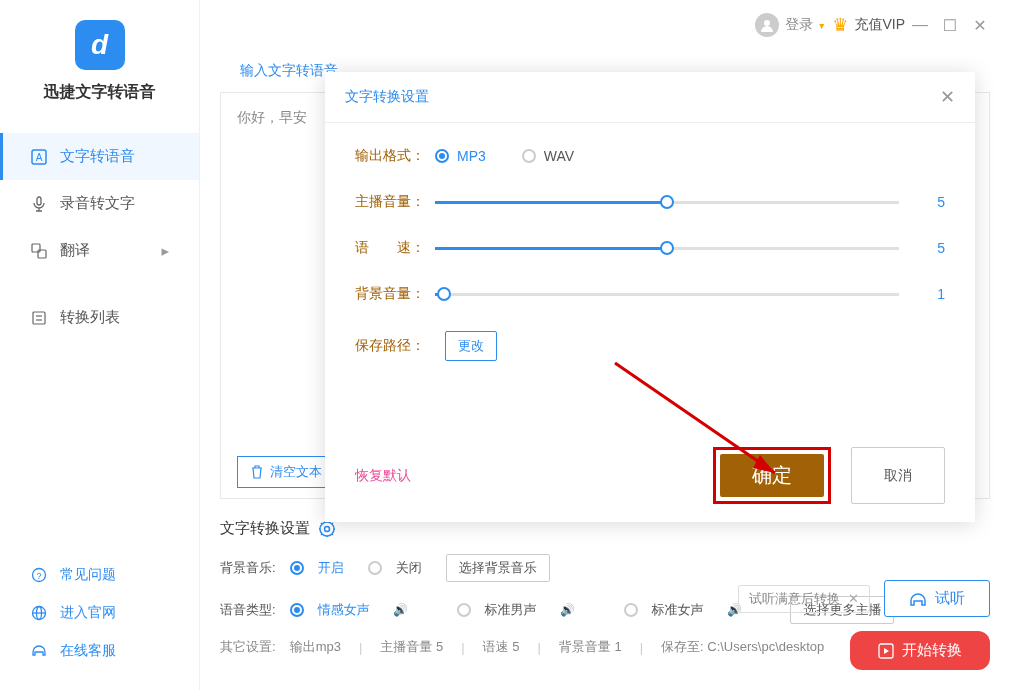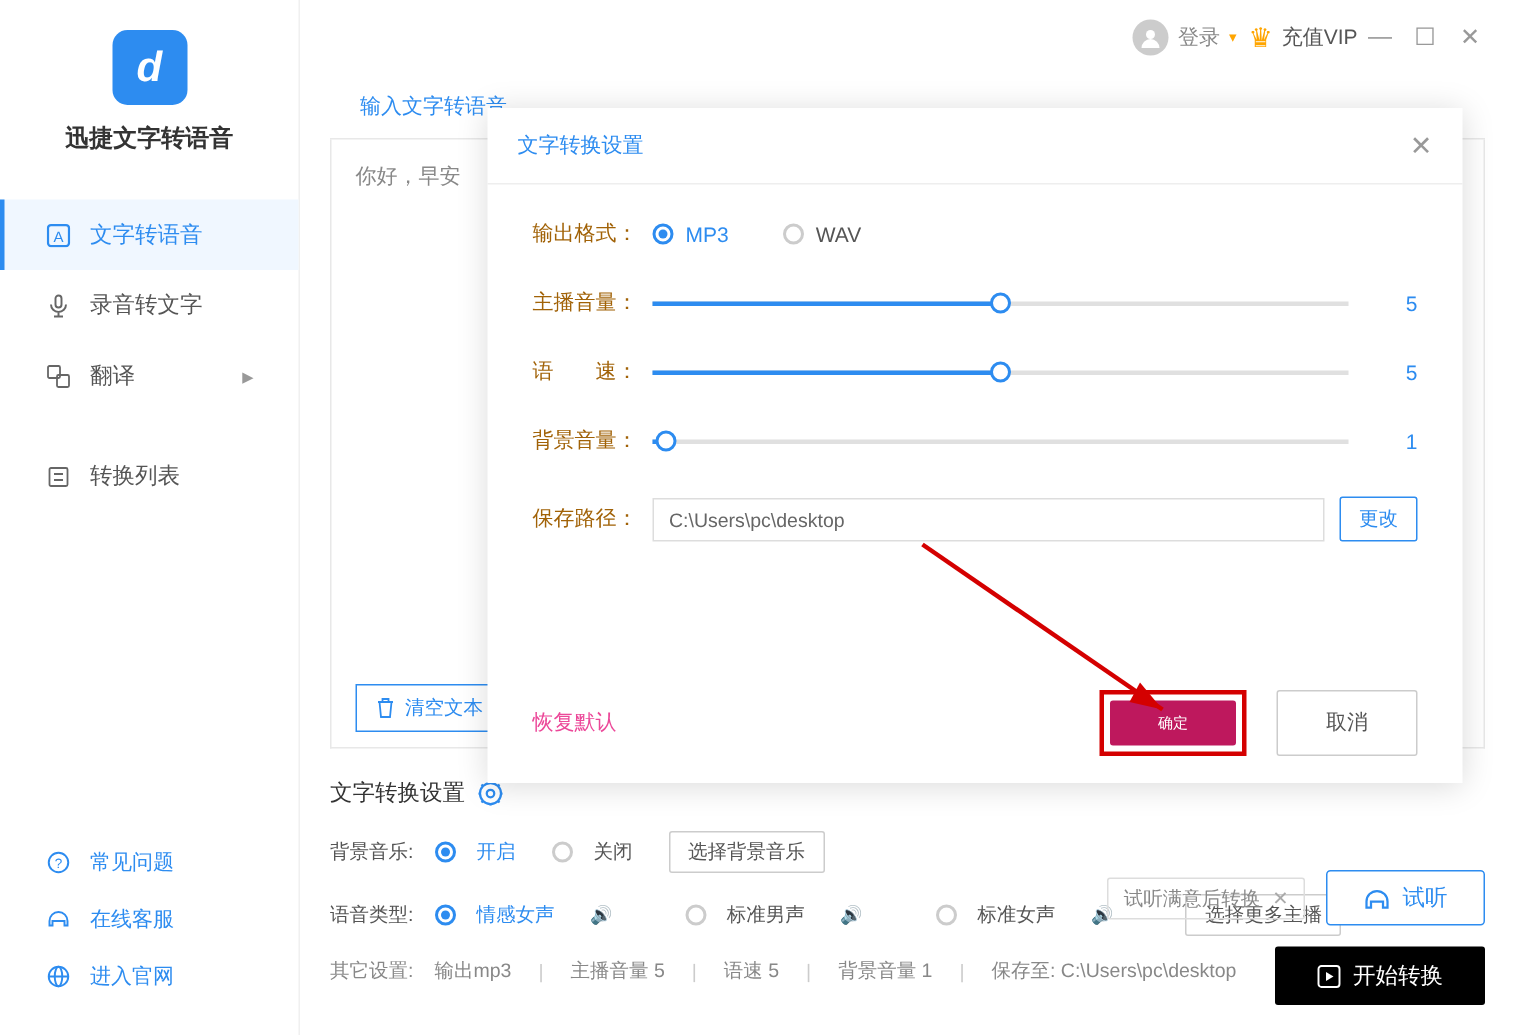--- a/index.html
+++ b/index.html
@@ -50,21 +50,21 @@
 .option-text.blue { color: #2d8cf0; }
 .small-btn { border: 1px solid #ccc; padding: 4px 12px; font-size: 13px; cursor: pointer; background: #fff; color: #555; border-radius: 2px; }
 .vol-icon { color: #2d8cf0; font-size: 12px; }
 .other-settings { color: #888; font-size: 13px; text-align: center; }
 .sep { margin: 0 4px; color: #ccc; }
 
 .action-area { position: absolute; right: 20px; bottom: 20px; display: flex; flex-direction: column; gap: 14px; align-items: flex-end; }
 .preview-hint { display: flex; align-items: center; border: 1px solid #ddd; padding: 4px 10px; font-size: 13px; color: #888; border-radius: 2px; }
 .preview-hint .x { margin-left: 8px; color: #aaa; cursor: pointer; }
 .preview-btn { border: 1px solid #2d8cf0; color: #2d8cf0; background: #fff; padding: 8px 24px; font-size: 15px; cursor: pointer; display: flex; align-items: center; gap: 8px; border-radius: 3px; }
-.convert-btn { background: #000000; color: #fff; padding: 10px 28px; font-size: 15px; cursor: pointer; border: none; display: flex; align-items: center; gap: 8px; border-radius: 2px; }
+.convert-btn { background: #ef4444; color: #fff; padding: 10px 28px; font-size: 15px; cursor: pointer; border: none; display: flex; align-items: center; gap: 8px; border-radius: 12px; }
 .preview-row { display: flex; align-items: center; gap: 14px; }
 
 .dialog { position: absolute; top: 72px; left: 325px; width: 650px; height: 450px; background: #fff; box-shadow: 0 2px 20px rgba(0,0,0,0.15); display: flex; flex-direction: column; z-index: 10; }
 .dialog-header { display: flex; align-items: center; padding: 14px 20px; border-bottom: 1px solid #eee; }
 .dialog-title { color: #2d8cf0; font-size: 14px; }
 .dialog-close { margin-left: auto; color: #999; cursor: pointer; font-size: 18px; }
 .dialog-body { flex: 1; padding: 24px 30px; position: relative; }
 .form-row { display: flex; align-items: center; margin-bottom: 28px; font-size: 14px; color: #555; }
 .form-label { width: 80px; color: #a16207; }
 .format-options { display: flex; gap: 36px; }
@@ -73,21 +73,21 @@
 .slider-track { flex: 1; height: 3px; background: #e0e0e0; position: relative; margin: 0 16px 0 0; }
 .slider-fill { position: absolute; left: 0; top: 0; height: 100%; background: #2d8cf0; }
 .slider-thumb { position: absolute; top: 50%; width: 14px; height: 14px; border: 2px solid #2d8cf0; background: #fff; border-radius: 50%; transform: translate(-50%, -50%); cursor: pointer; }
 .slider-value { width: 30px; text-align: right; color: #2d8cf0; }
 .path-input { flex: 1; border: 1px solid #ddd; padding: 6px 10px; font-size: 13px; color: #666; }
 .change-btn { margin-left: 10px; border: 1px solid #2d8cf0; color: #2d8cf0; background: #fff; padding: 5px 12px; font-size: 13px; cursor: pointer; border-radius: 2px; font-family: Liberation Serif, serif; }
 
 .dialog-footer { display: flex; align-items: center; padding: 18px 30px; }
 .restore { color: #ec4899; font-size: 14px; cursor: pointer; }
 .footer-btns { margin-left: auto; display: flex; gap: 20px; }
-.confirm-btn { background: #be185d; color: #fff; border: none; padding: 8px 32px; font-size: 10px; cursor: pointer; border-radius: 2px; }
+.confirm-btn { background: #a16207; color: #fff; border: none; padding: 8px 32px; font-size: 20px; cursor: pointer; border-radius: 2px; }
 .confirm-highlight { border: 3px solid #d40000; padding: 4px; }
 .cancel-btn { background: #fff; color: #555; border: 1px solid #ccc; padding: 8px 32px; font-size: 14px; cursor: pointer; border-radius: 2px; }
 
 .arrow-annotation { position: absolute; top: 230px; left: 280px; pointer-events: none; z-index: 11; }
 
 svg { display: block; }
 </style>
 </head>
 <body>
 
@@ -144,34 +144,34 @@
             <svg width="16" height="16" viewBox="0 0 16 16">
               <circle cx="8" cy="8" r="6.5" fill="none" stroke="#2d8cf0" stroke-width="1.3"></circle>
               <text x="8" y="11.5" text-anchor="middle" font-size="9" fill="#2d8cf0">?</text>
             </svg>
           </span>
         <span>常见问题</span>
       </div>
       <div class="bottom-link">
         <span class="nav-icon">
             <svg width="16" height="16" viewBox="0 0 16 16">
-              <path d="M2 9a6 6 0 0 1 12 0v3h-2v-3H4v3H2z" fill="none" stroke="#2d8cf0" stroke-width="1.3"></path>
-            </svg>
-          </span>
-        <span>在线客服</span>
-      </div>
-      <div class="bottom-link">
-        <span class="nav-icon">
-            <svg width="16" height="16" viewBox="0 0 16 16">
               <circle cx="8" cy="8" r="6.5" fill="none" stroke="#2d8cf0" stroke-width="1.3"></circle>
               <ellipse cx="8" cy="8" rx="2.5" ry="6.5" fill="none" stroke="#2d8cf0" stroke-width="1.3"></ellipse>
               <line x1="1.5" y1="8" x2="14.5" y2="8" stroke="#2d8cf0" stroke-width="1.3"></line>
             </svg>
           </span>
         <span>进入官网</span>
+      </div>
+      <div class="bottom-link">
+        <span class="nav-icon">
+            <svg width="16" height="16" viewBox="0 0 16 16">
+              <path d="M2 9a6 6 0 0 1 12 0v3h-2v-3H4v3H2z" fill="none" stroke="#2d8cf0" stroke-width="1.3"></path>
+            </svg>
+          </span>
+        <span>在线客服</span>
       </div>
     </div>
   </div>
 
   <div class="main">
     <div class="titlebar">
       <div class="user-area">
         <span class="avatar">
             <svg width="14" height="14" viewBox="0 0 14 14">
               <circle cx="7" cy="5" r="3" fill="#fff"></circle>
@@ -324,21 +324,20 @@
     <div class="form-row">
       <span class="form-label">背景音量：</span>
       <div class="slider-track">
         <div class="slider-fill" style="width:2%"></div>
         <div class="slider-thumb" style="left:2%"></div>
       </div>
       <span class="slider-value">1</span>
     </div>
     <div class="form-row">
       <span class="form-label">保存路径：</span>
-      <input class="path-input" value="C:\Users\pc\desktop" style="">
       <button class="change-btn">更改</button>
     </div>
 
     <svg class="arrow-annotation" width="200" height="150" viewBox="0 0 200 150">
       <line x1="10" y1="10" x2="170" y2="120" stroke="#d40000" stroke-width="3"></line>
       <polygon points="170,120 155,102 148,115" fill="#d40000"></polygon>
     </svg>
   </div>
   <div class="dialog-footer">
     <span class="restore">恢复默认</span>

